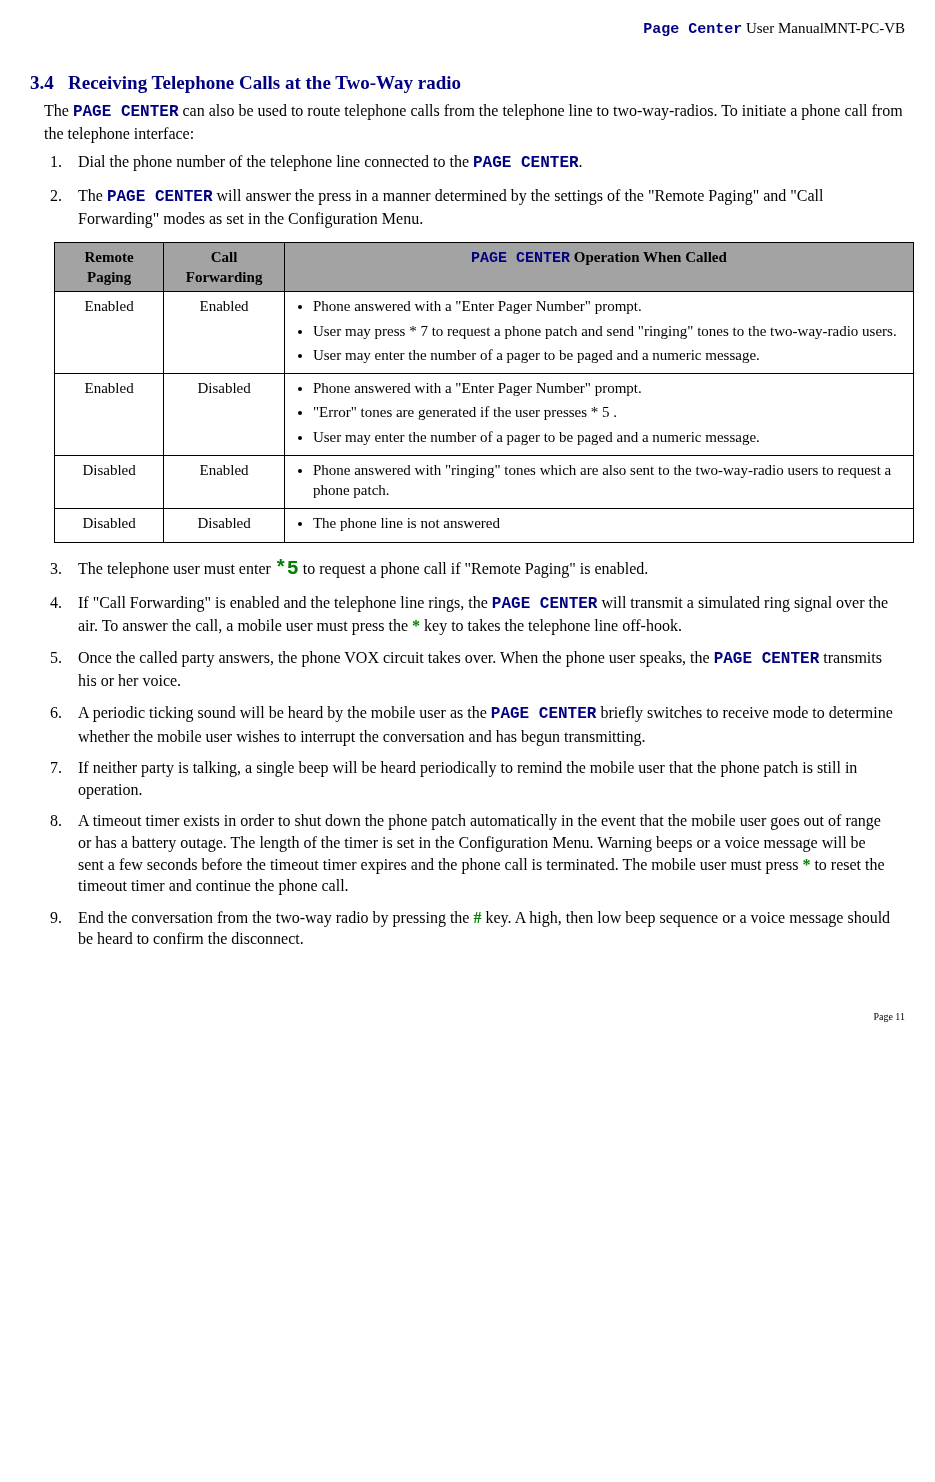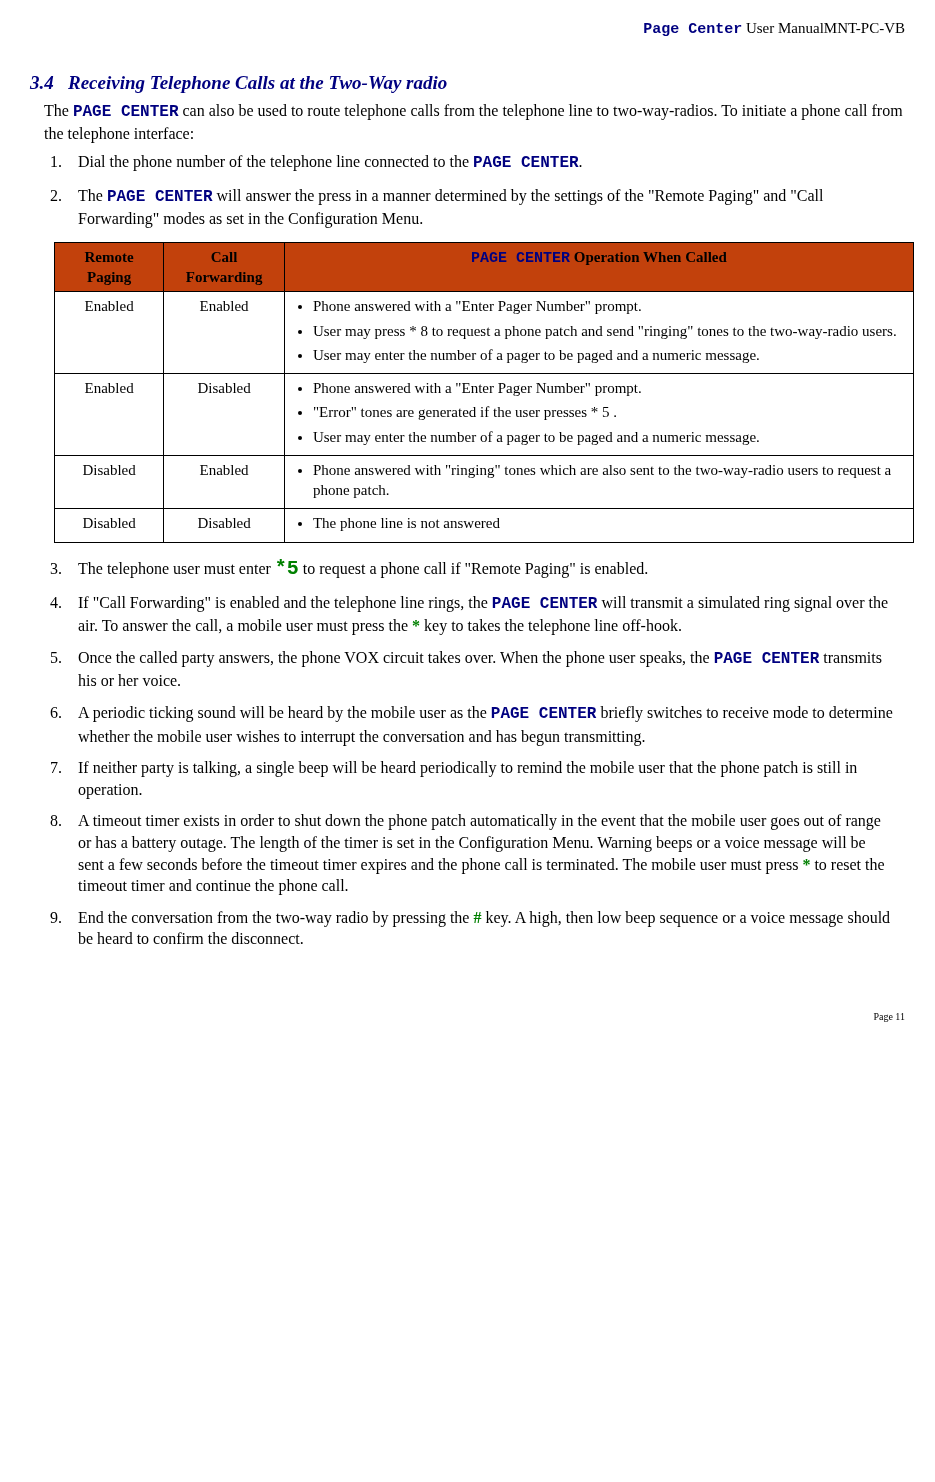--- a/index.html
+++ b/index.html
@@ -1,24 +1,24 @@
 <!DOCTYPE html>
 <html><head>
 <meta charset="utf-8">
 <style>
 body{font-family:"Times New Roman",serif;font-size:16px;line-height:1.35;color:#000;margin:0;padding:18px 30px;width:935px;box-sizing:border-box;background:#fff}
 .hdr{display:flex;justify-content:flex-end;margin-bottom:30px;font-size:15px}
 .prod{font-family:"Courier New",monospace;font-weight:bold;color:#000080}
-.sec{color:#000080;font-style:italic;font-weight:bold;font-size:19px;margin-bottom:4px}
+.sec{color:#000080;font-weight:bold;font-size:19px;margin-bottom:4px}
 p{margin:0 0 6px 14px}
 ol.main{padding-left:24px;margin:4px 12px}
 ol.main>li{margin-bottom:10px;padding-left:12px}
 table{border-collapse:collapse;width:860px;margin:12px 0 12px 24px}
 th,td{border:1px solid #000;padding:4px 8px;vertical-align:top;font-size:15px}
-th{font-weight:bold;text-align:center;background:#c2410c}
+th{font-weight:bold;text-align:center;background:#a3a3a3}
 td.c{text-align:center}
 ul.cell{margin:0;padding-left:20px}
 ul.cell li{margin-bottom:4px}
 .key{color:#008000;font-weight:bold}
 .bigkey{color:#008000;font-weight:bold;font-size:20px;font-family:"Courier New",monospace}
 .ftr{text-align:right;margin-top:60px;font-size:10px}
 </style>
 </head>
 <body>
 
@@ -46,21 +46,21 @@
     <th>Remote Paging</th>
     <th>Call Forwarding</th>
     <th><span class="prod">PAGE CENTER</span><span>  Operation When Called</span></th>
   </tr>
   <tr>
     <td class="c">Enabled</td>
     <td class="c">Enabled</td>
     <td>
           <ul class="cell">
       <li>Phone answered with a "Enter Pager Number" prompt.</li>
-      <li>User may press * 8 to request a phone patch and send "ringing" tones to the two-way-radio users.</li>
+      <li>User may press * 7 to request a phone patch and send "ringing" tones to the two-way-radio users.</li>
       <li>User may enter the number of a pager to be paged and a numeric message.</li>
     </ul>
         </td>
   </tr>
   <tr>
     <td class="c">Enabled</td>
     <td class="c">Disabled</td>
     <td>
           <ul class="cell">
       <li>Phone answered with a "Enter Pager Number" prompt.</li>

